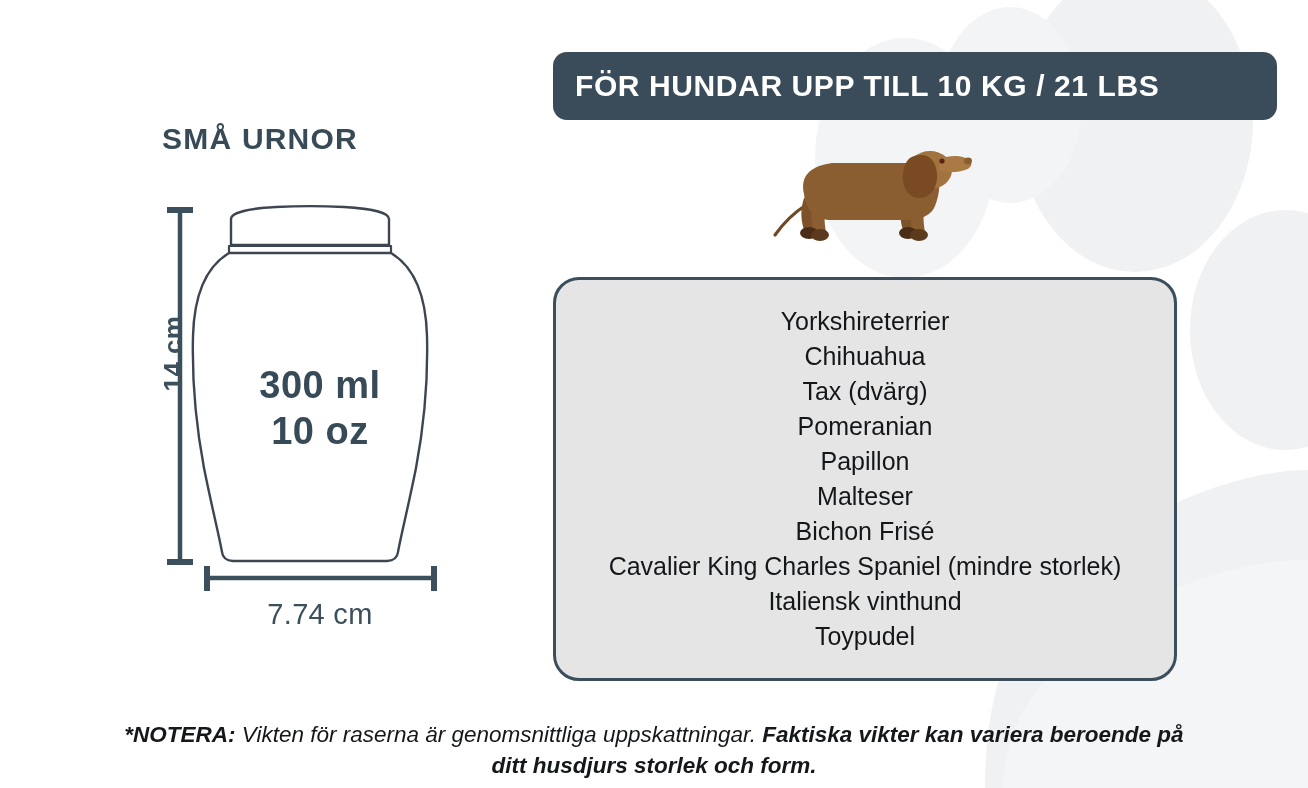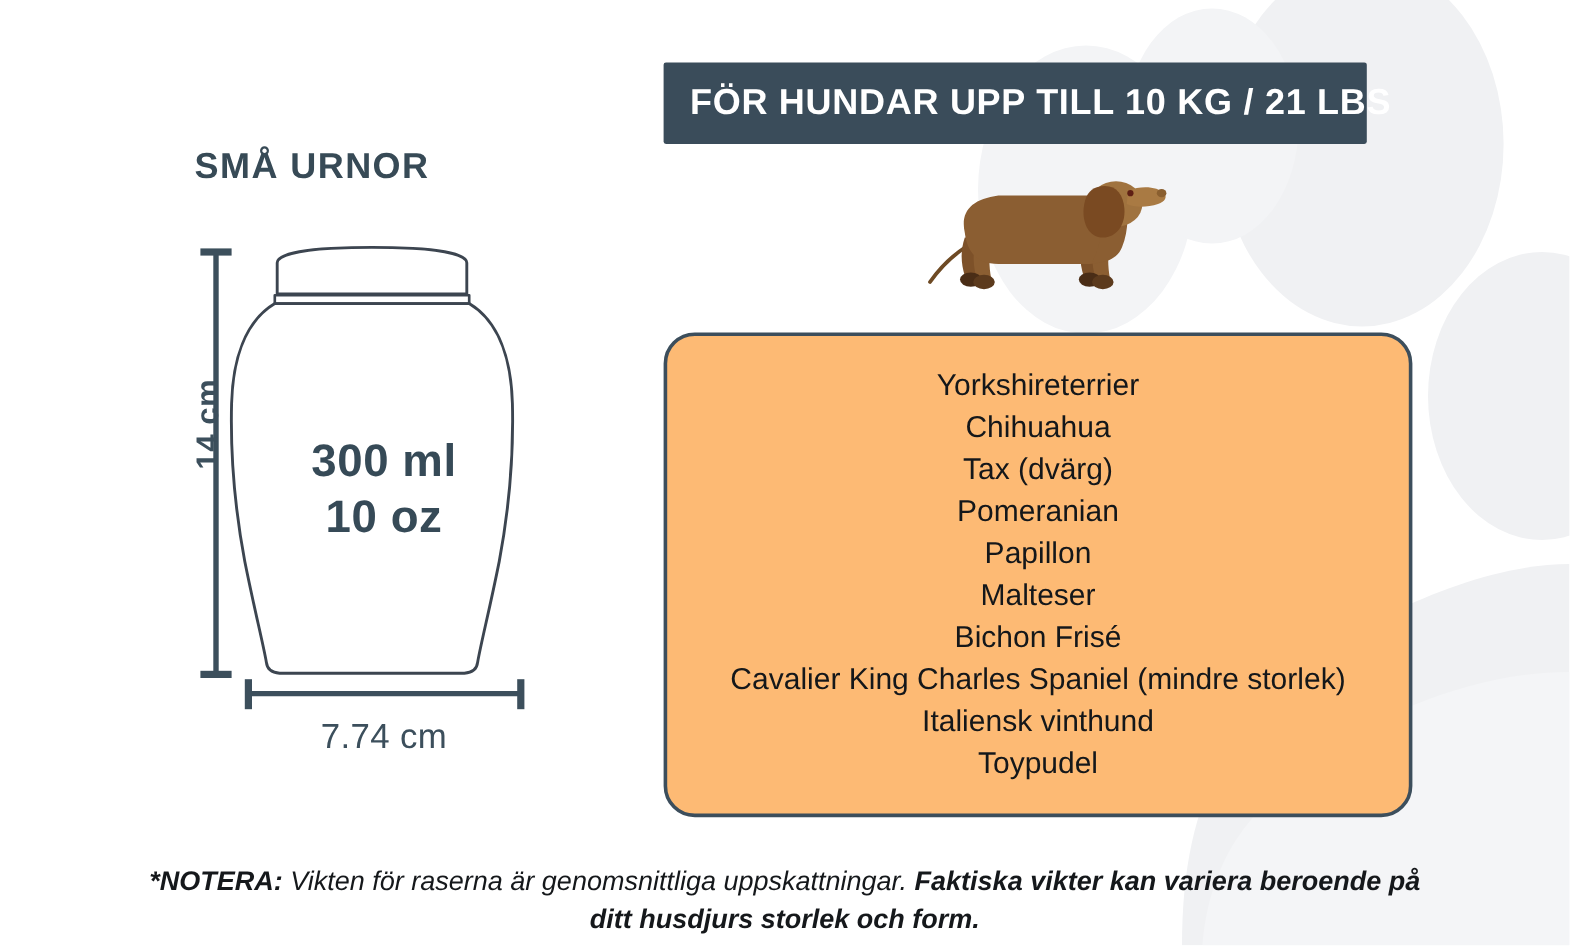--- a/index.html
+++ b/index.html
@@ -88,24 +88,24 @@
     font-weight: 700;
     line-height: 46px;
     letter-spacing: 0.5px;
   }
 
   
   .banner {
     position: absolute;
     left: 553px;
     top: 52px;
-    width: 586px;
+    width: 724px;
     height: 68px;
     background: #3a4c5a;
-    border-radius: 2px;
+    border-radius: 14px;
     display: flex;
     align-items: center;
     z-index: 3;
   }
   .banner-text {
     color: #ffffff;
     font-size: 30px;
     font-weight: 700;
     letter-spacing: 0.6px;
     padding-left: 22px;
@@ -121,21 +121,21 @@
     z-index: 3;
   }
 
   .breed-box {
     position: absolute;
     left: 553px;
     top: 277px;
     width: 624px;
     height: 404px;
     box-sizing: border-box;
-    background: #fdba74;
+    background: #e5e5e5;
     border: 3px solid #3c4e5c;
     border-radius: 26px;
     z-index: 3;
     display: flex;
     align-items: center;
     justify-content: center;
   }
   .breed-list {
     list-style: none;
     margin: 0;

